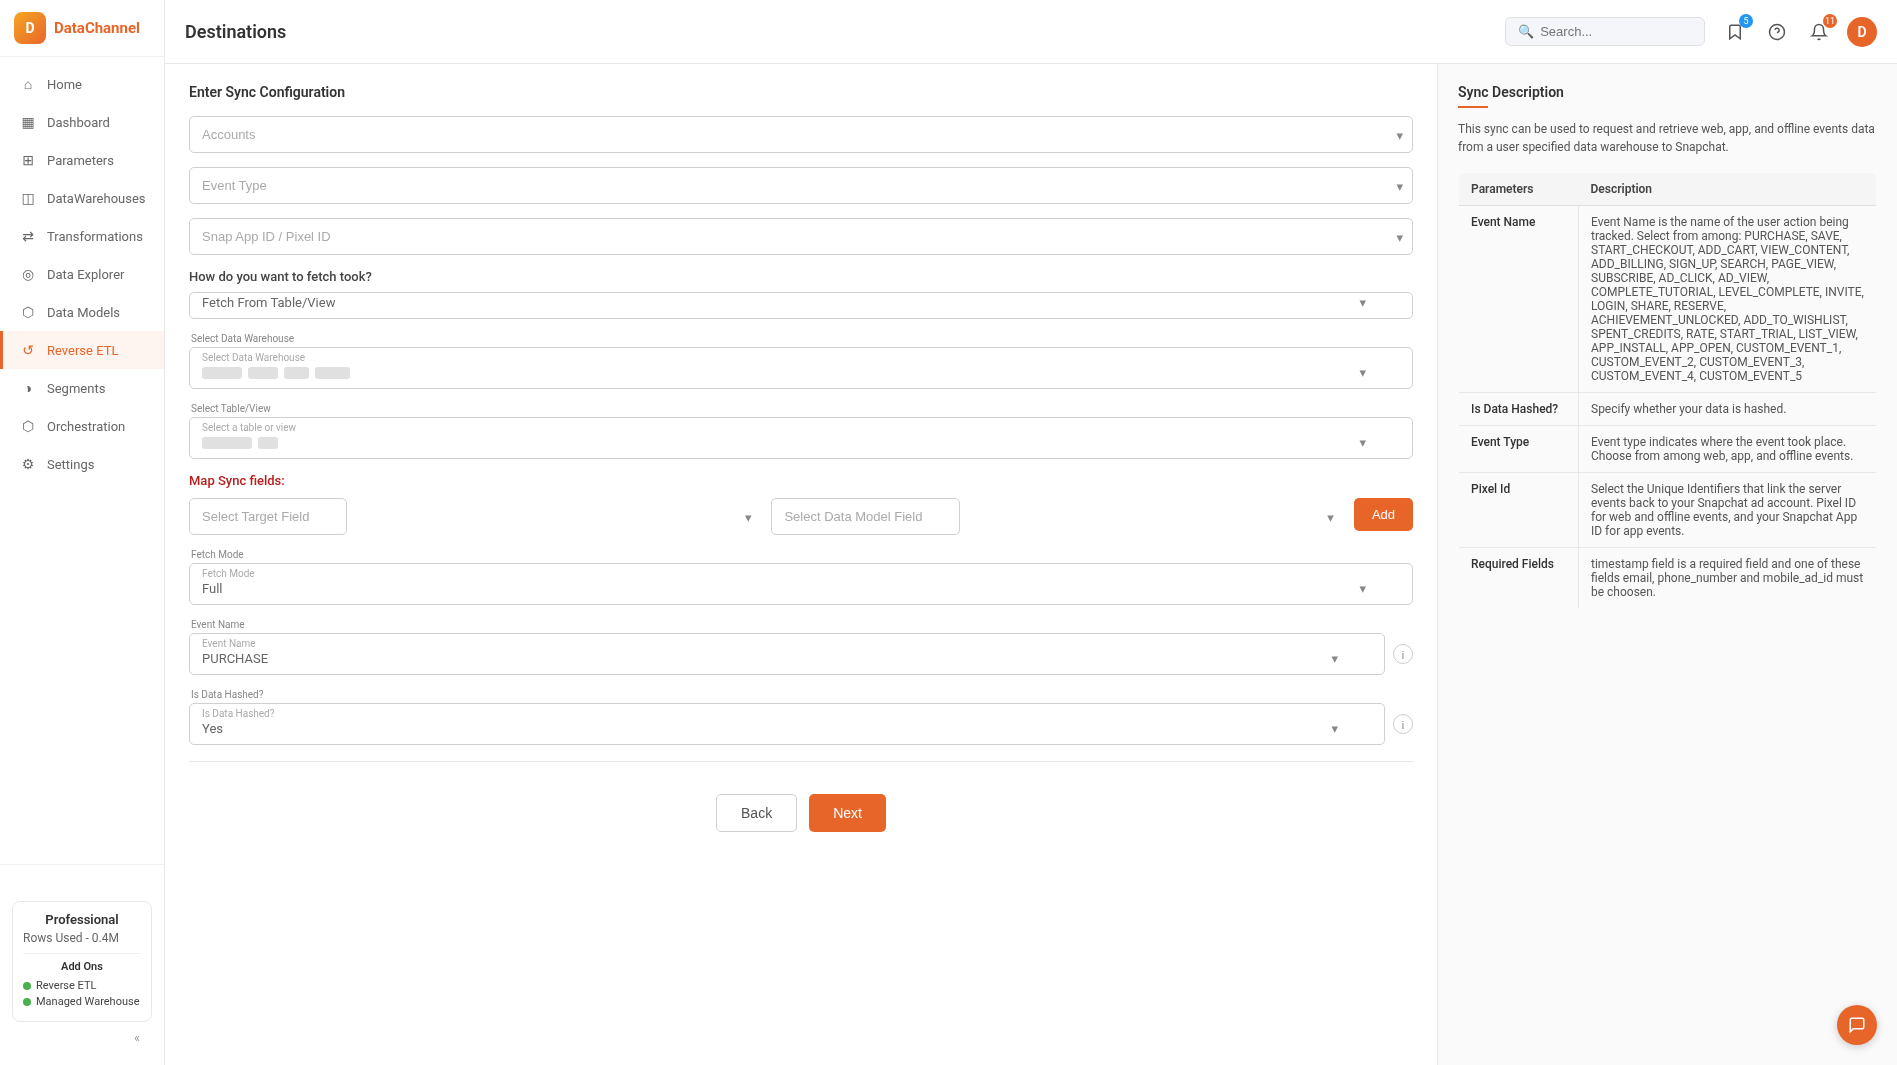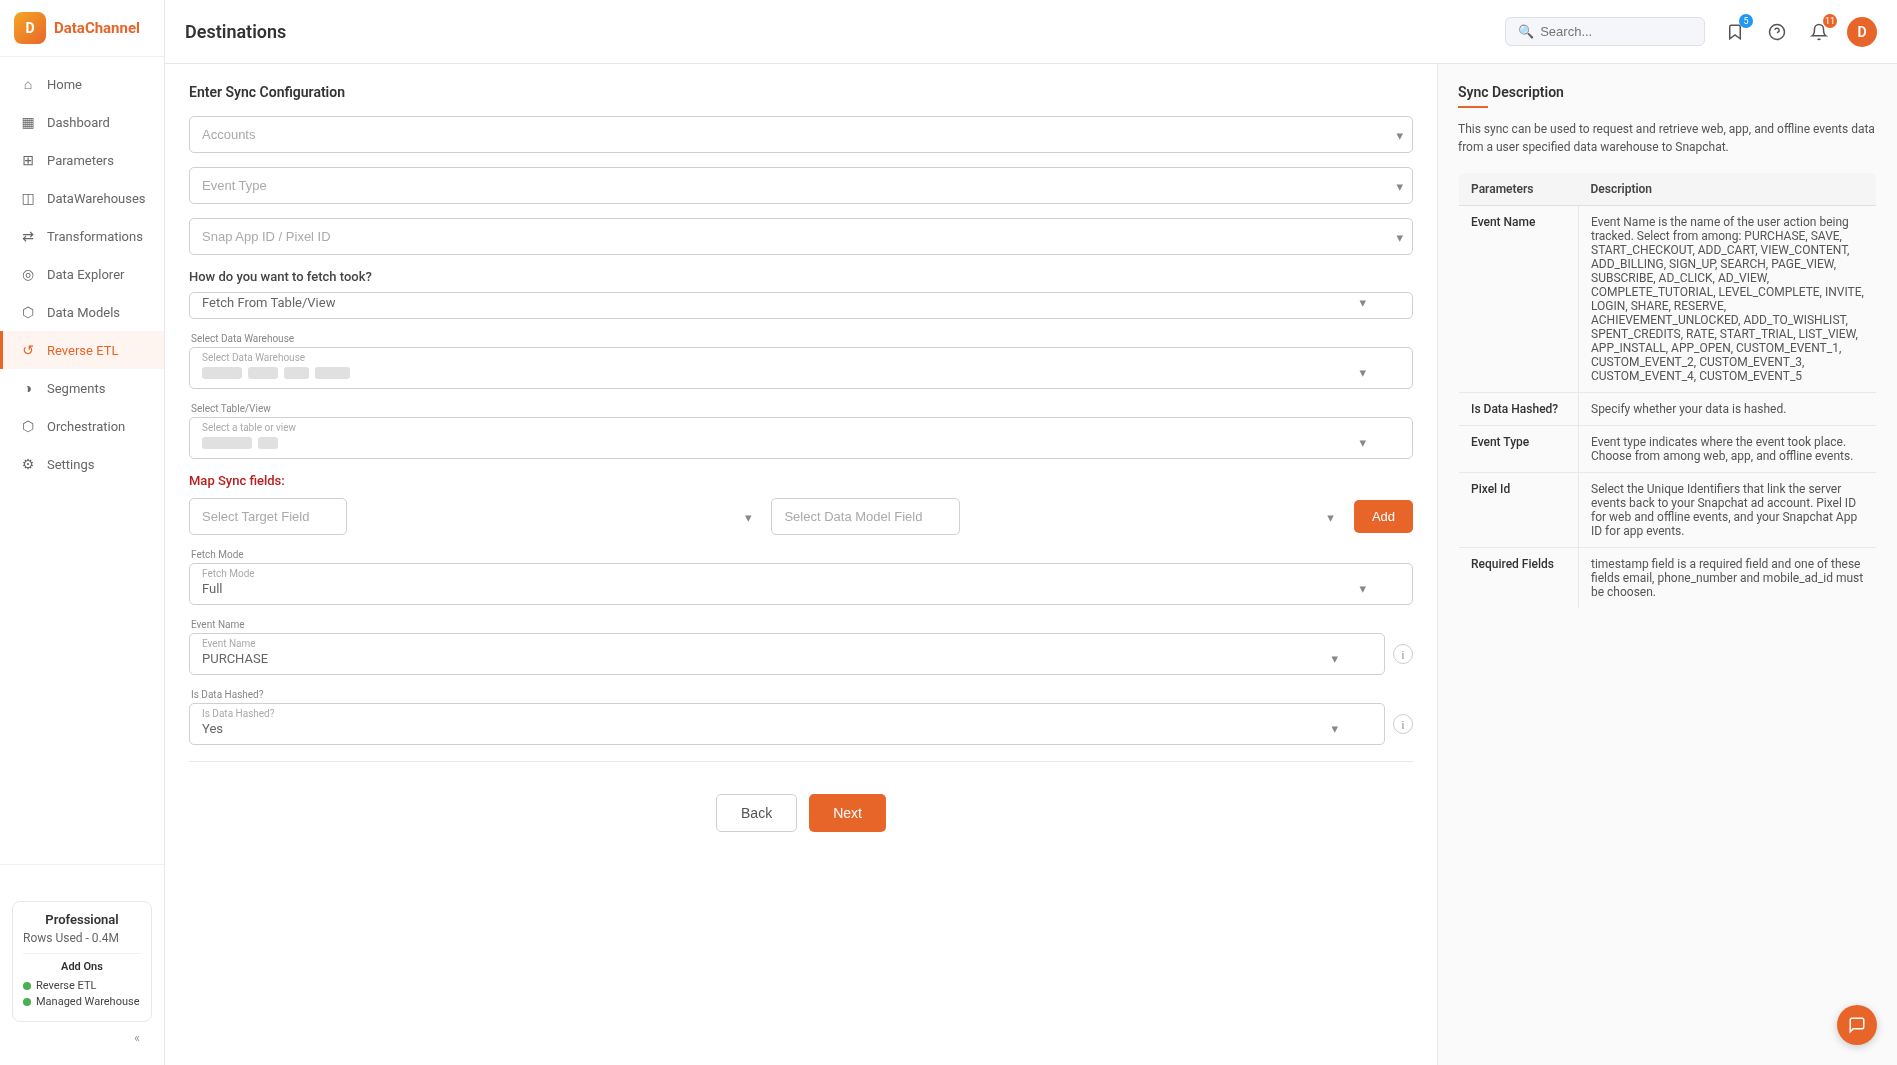--- a/index.html
+++ b/index.html
@@ -48,21 +48,21 @@
     .select-wrapper { position: relative; }
     .select-field { width: 100%; padding: 10px 36px 10px 12px; border: 1px solid #d0d0d0; border-radius: 5px; background: #fff; font-size: 13px; color: #555; appearance: none; cursor: pointer; outline: none; }
     .select-field.blurred { color: #aaa; }
     .select-arrow { position: absolute; right: 10px; top: 50%; transform: translateY(-50%); pointer-events: none; color: #888; }
     .section-question { font-size: 13px; font-weight: 500; margin-bottom: 8px; margin-top: 4px; color: #444; }
     .select-field-group { position: relative; border: 1px solid #d0d0d0; border-radius: 5px; }
     .select-inner-label { font-size: 10px; color: #aaa; padding: 4px 12px 0; }
     .select-inner-value { padding: 2px 36px 8px 12px; font-size: 13px; color: #666; display: flex; align-items: center; gap: 6px; }
     .blurred-text { background: #e0e0e0; border-radius: 3px; height: 12px; display: inline-block; }
     .map-sync-label { font-size: 13px; font-weight: 500; margin-bottom: 10px; margin-top: 4px; color: #b91c1c; }
-    .map-sync-row { display: flex; align-items: center; gap: 10px; margin-bottom: 12px; }
+    .map-sync-row { display: flex; align-items: flex-start; gap: 10px; margin-bottom: 12px; }
     .map-sync-select { flex: 1; padding: 10px 36px 10px 12px; border: 1px solid #d0d0d0; border-radius: 5px; background: #fff; font-size: 13px; color: #aaa; appearance: none; cursor: pointer; }
     .add-btn { background: #e8652a; color: white; border: none; border-radius: 5px; padding: 9px 18px; font-size: 13px; cursor: pointer; font-weight: 500; }
     .info-icon { width: 20px; height: 20px; border-radius: 50%; border: 1px solid #ccc; display: flex; align-items: center; justify-content: center; color: #888; font-size: 11px; cursor: pointer; }
     .divider { border: none; border-top: 1px solid #e8e8e8; margin: 16px 0; }
     .footer-btns { display: flex; justify-content: center; gap: 12px; padding: 16px 0; }
     .btn-back { background: #fff; border: 1px solid #d0d0d0; color: #555; border-radius: 5px; padding: 10px 24px; font-size: 14px; cursor: pointer; }
     .btn-next { background: #e8652a; border: none; color: white; border-radius: 5px; padding: 10px 24px; font-size: 14px; cursor: pointer; font-weight: 500; }
 
     
     .right-panel { width: 460px; background: #fafafa; border-left: 1px solid #e8e8e8; overflow-y: auto; padding: 20px; flex-shrink: 0; }

